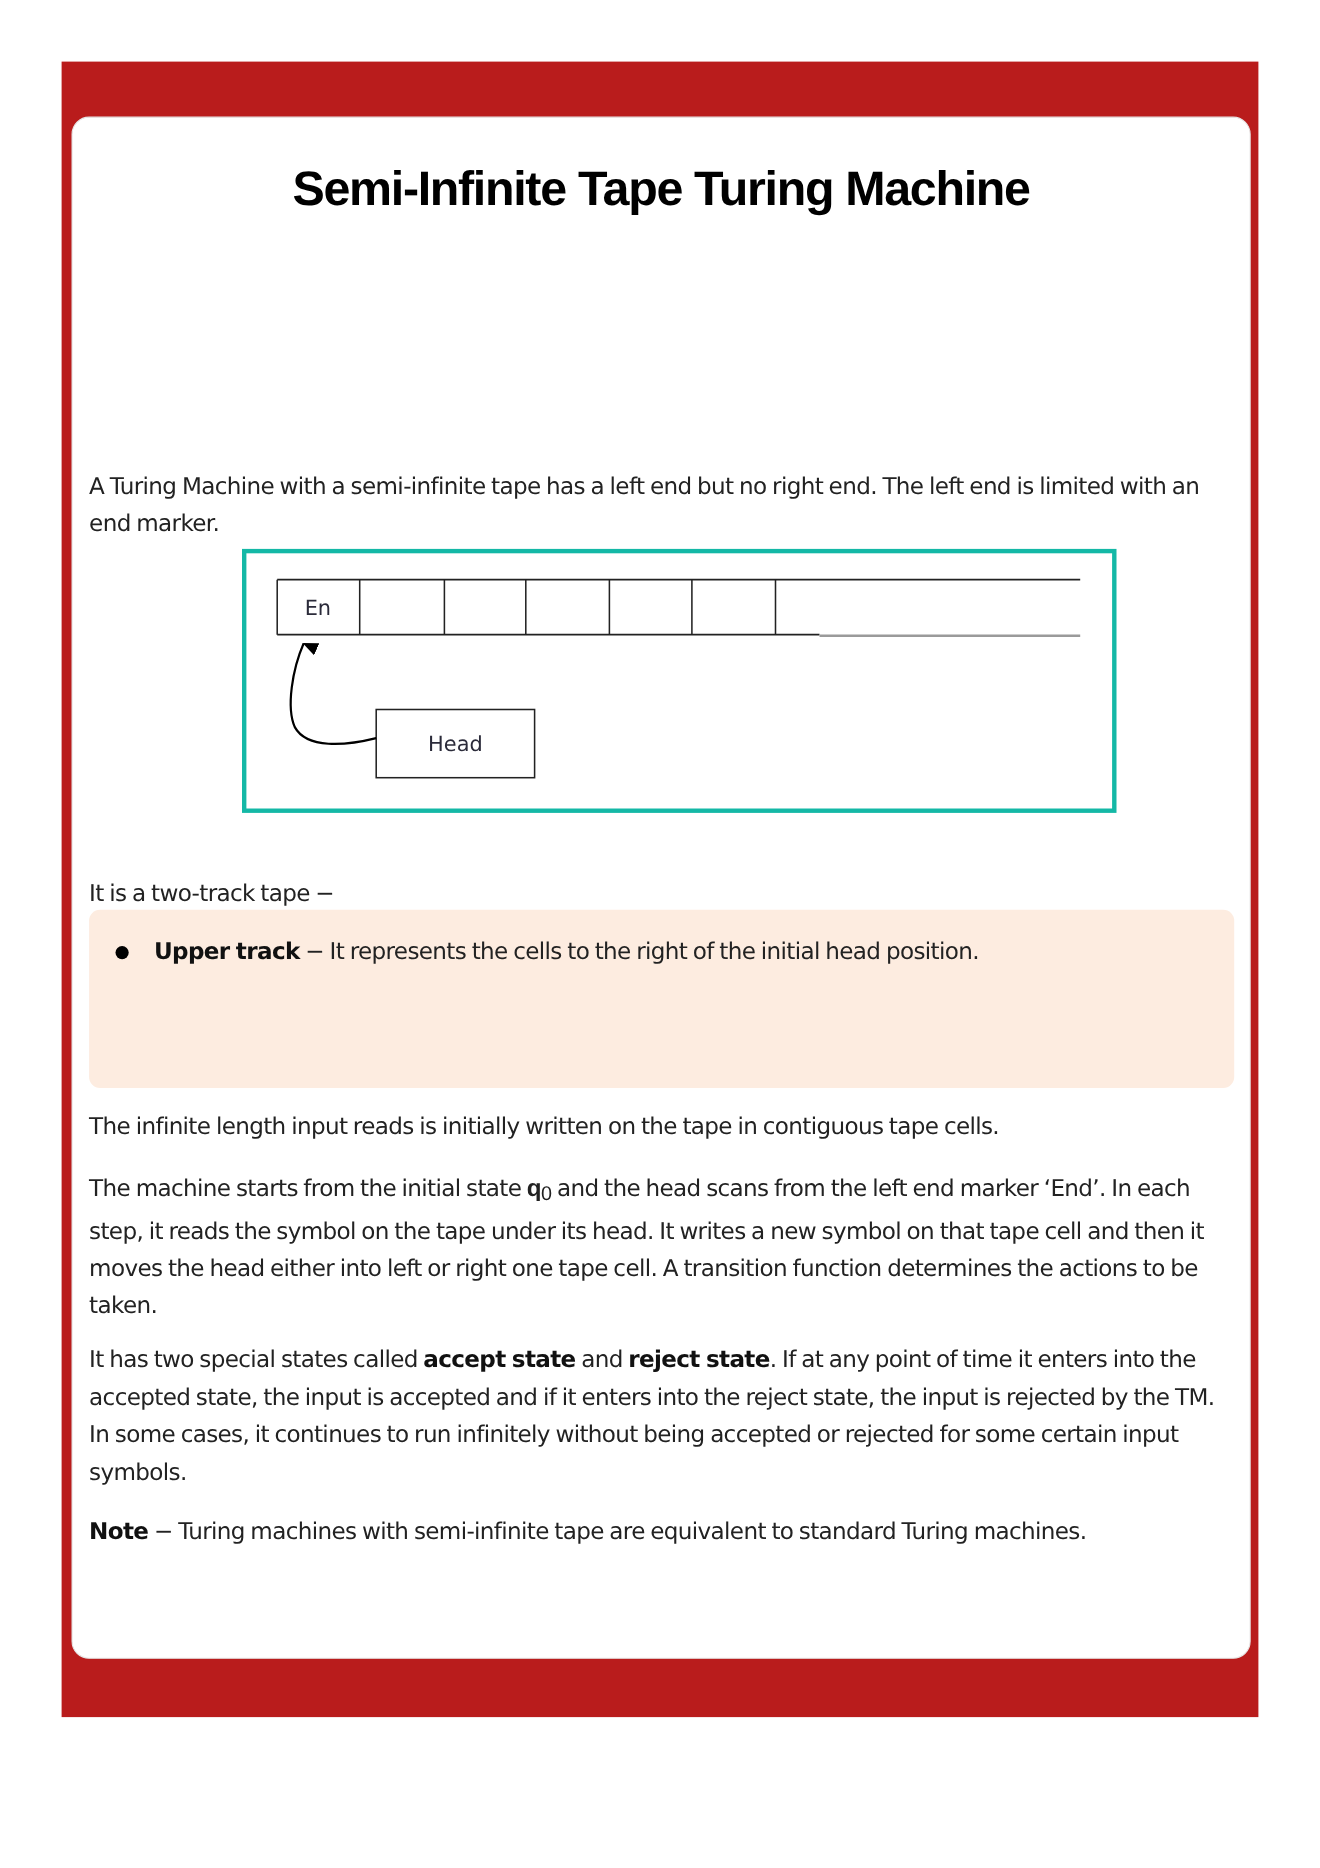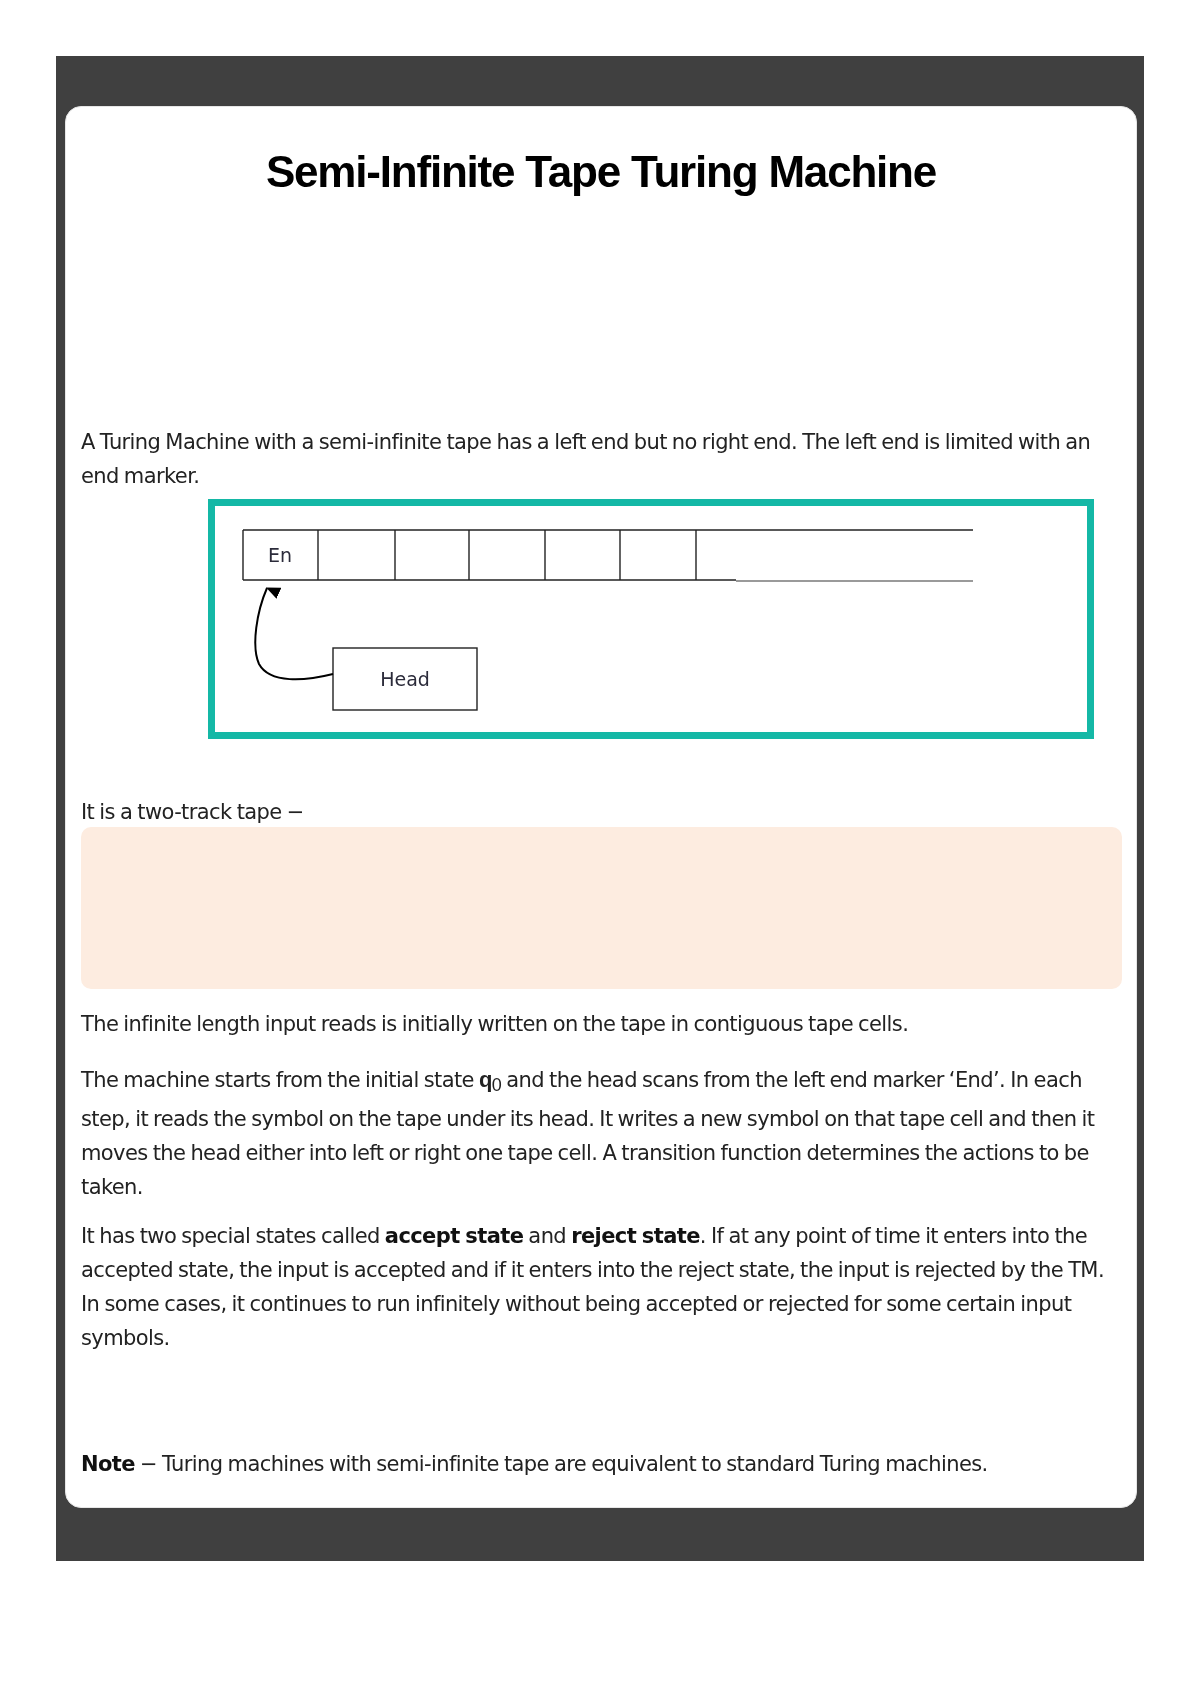--- a/index.html
+++ b/index.html
@@ -1,30 +1,30 @@
 <!DOCTYPE html>
 <html><head>
 <meta charset="utf-8">
 <style>
   html, body { margin: 0; padding: 0; background: #ffffff; }
   body { width: 1200px; height: 1698px; position: relative; overflow: hidden;
          font-family: "DejaVu Sans", sans-serif; color: #222; }
   .outer { position: absolute; left: 56px; top: 56px; width: 1088px; height: 1505px;
-           background: #404040; }
+           background: #b91c1c; }
   .card { position: absolute; left: 9px; top: 50px; width: 1072px; height: 1402px;
           background: #ffffff; border: 1px solid #e6e6e6; border-radius: 16px;
           box-sizing: border-box; }
   .title { position: absolute; left: 0; right: 0; top: 40px; text-align: center;
            font-family: "Liberation Sans", sans-serif; font-weight: bold; font-size: 44px;
            letter-spacing: -1.2px; color: #000; margin: 0; }
   .content { position: absolute; left: 15px; right: 14px; top: 0; }
   p.body { margin: 0; font-size: 21px; line-height: 34px; letter-spacing: -0.6px;
            word-spacing: -1px; color: #222; position: absolute; left: 0; right: 0; }
-  .figure { position: absolute; left: 127px; top: 392px; width: 886px; height: 240px;
-            border: 7px solid #14b8a6; box-sizing: border-box; background: #fff; }
+  .figure { position: absolute; left: 139px; top: 392px; width: 795px; height: 240px;
+            border: 4px solid #14b8a6; box-sizing: border-box; background: #fff; }
   .figure svg { position: absolute; left: 0; top: 0; }
   .callout { position: absolute; left: 0; right: 0; top: 720px; height: 162px;
              background: #fdece0; border-radius: 10px; }
   .callout ul { list-style: none; margin: 0; padding: 0; position: absolute; left: 0; right: 0; top: 22px; }
   .callout li { position: relative; padding-left: 59px; padding-right: 23px; font-size: 21px;
                 line-height: 33px; letter-spacing: -0.6px; word-spacing: -1px; margin-bottom: 13px;
                 text-align: justify; }
   .callout li .bullet { position: absolute; left: 24px; top: 11px; width: 12px; height: 12px;
                         border-radius: 50%; background: #000; }
   b, .bold { font-weight: bold; color: #111; }
@@ -70,26 +70,29 @@
           <text x="190" y="180" text-anchor="middle" font-family="DejaVu Sans, sans-serif" font-size="19" fill="#2b2b3a">Head</text>
 
           <path d="M118,168 C90,175 55,178 44,158 C36,140 42,105 52,82" fill="none" stroke="#000" stroke-width="2" marker-end="url(#arrowhead)"></path>
         </svg>
       </div>
 
       <p class="body" style="top:688px;">It is a two-track tape −</p>
 
       <div class="callout">
         <ul>
+          <li>
+            <span class="bullet"></span><b>Upper track</b><span> − It represents the cells to the right of the initial head position.</span>
+          </li>
         </ul>
       </div>
 
       <p class="body" style="top:900px;">The infinite length input reads is initially written on the tape in contiguous tape cells.</p>
 
       <p class="body" style="top:956px;"><span>The machine starts from the initial state </span><span class="q0"><span>q</span><sub>0</sub></span><span> and the head scans from the left end marker ‘End’. In each step, it reads the symbol on the tape under its head. It writes a new symbol on that tape cell and then it moves the head either into left or right one tape cell. A transition function determines the actions to be taken.</span></p>
 
       <p class="body" style="top:1112px;"><span>It has two special states called </span><b>accept state</b><span> and </span><b>reject state</b><span>. If at any point of time it enters into the accepted state, the input is accepted and if it enters into the reject state, the input is rejected by the TM. In some cases, it continues to run infinitely without being accepted or rejected for some certain input symbols.</span></p>
 
-      <p class="body" style="top:1340px;"><b>Note</b><span> − Turing machines with semi-infinite tape are equivalent to standard Turing machines.</span></p>
+      <p class="body" style="top:1268px;"><b>Note</b><span> − Turing machines with semi-infinite tape are equivalent to standard Turing machines.</span></p>
 
     </div>
   </div>
 </div>
 
 </body></html>

